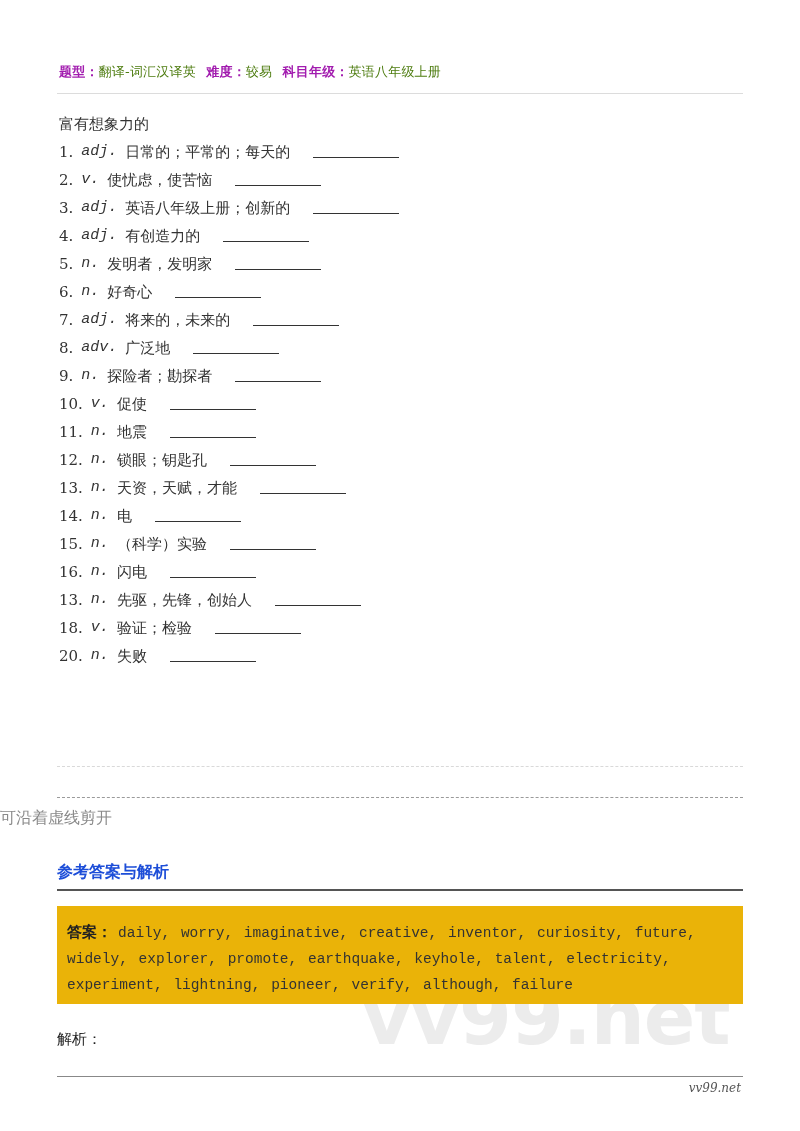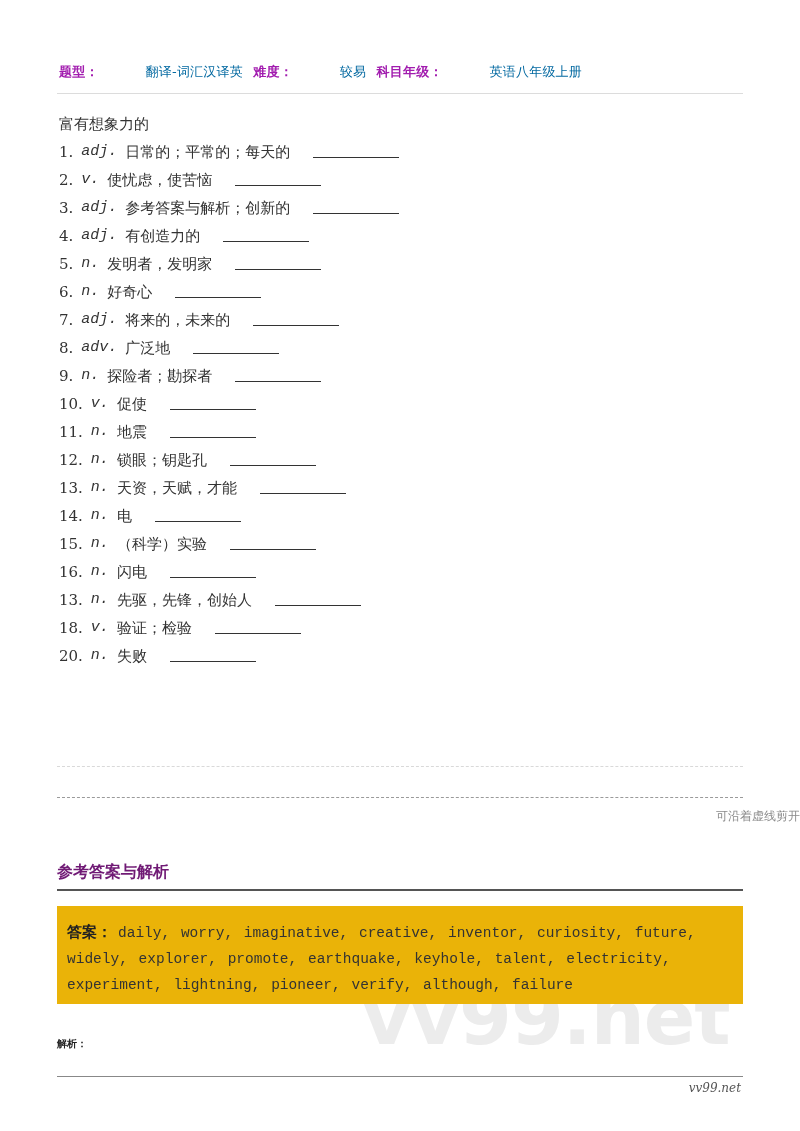--- a/index.html
+++ b/index.html
@@ -28,21 +28,21 @@
       font-family: "DejaVu Sans", "Liberation Sans", sans-serif;
       font-size: 13px;
       color: #8a8a8a;
       white-space: nowrap;
       letter-spacing: 0.2px;
     }
     .meta .k {
       font-weight: bold;
       color: #a21caf;
     }
-    .meta .v { color: #0369a1; margin-right: 6px; margin-left: 47px; }
+    .meta .v { color: #4d7c0f; margin-right: 6px; }
     .rule-top {
       position: absolute;
       left: 57px;
       top: 93px;
       width: 686px;
       height: 1px;
       background: #dcdcdc;
     }
     
     .section-title {
@@ -109,34 +109,34 @@
       top: 797px;
       width: 686px;
       height: 0;
       border-top: 1.5px dashed #9a9a9a;
     }
     .cut-note {
       position: absolute;
       left: 0;
       width: 800px;
       top: 808px;
-      text-align: right;
-      font-family: "DejaVu Sans", "Liberation Sans", sans-serif;
-      font-size: 12px;
+      text-align: left;
+      font-family: "DejaVu Sans", "Liberation Sans", sans-serif;
+      font-size: 16px;
       color: #8a8a8a;
     }
     
     .answer-title {
       position: absolute;
       left: 57px;
       top: 862px;
       font-family: "DejaVu Sans", "Liberation Sans", sans-serif;
       font-size: 16px;
       font-weight: bold;
-      color: #701a75;
+      color: #1d4ed8;
     }
     .answer-rule {
       position: absolute;
       left: 57px;
       top: 889px;
       width: 686px;
       height: 2px;
       background: #555555;
     }
     .answer-box {
@@ -174,25 +174,24 @@
       color: #ececec;
       line-height: 1;
       white-space: nowrap;
       z-index: 0;
     }
     .analysis-label {
       position: absolute;
       left: 57px;
       top: 1030px;
       font-family: "DejaVu Sans", "Liberation Sans", sans-serif;
-      font-weight: bold;
-      font-size: 10px;
+      font-weight: normal;
+      font-size: 15px;
       color: #222222;
       z-index: 1;
-      margin-top: 7px;
     }
     .bottom-rule {
       position: absolute;
       left: 57px;
       top: 1076px;
       width: 686px;
       height: 1px;
       background: #888888;
     }
     .footer-site {
@@ -229,21 +228,21 @@
       </li>
     <li>
         <span class="num">2.</span>
         <span class="pos">v.</span>
         <span class="meaning">使忧虑，使苦恼</span>
         <span class="blank"></span>
       </li>
     <li>
         <span class="num">3.</span>
         <span class="pos">adj.</span>
-        <span class="meaning">参考答案与解析；创新的</span>
+        <span class="meaning">英语八年级上册；创新的</span>
         <span class="blank"></span>
       </li>
     <li>
         <span class="num">4.</span>
         <span class="pos">adj.</span>
         <span class="meaning">有创造力的</span>
         <span class="blank"></span>
       </li>
     <li>
         <span class="num">5.</span>

